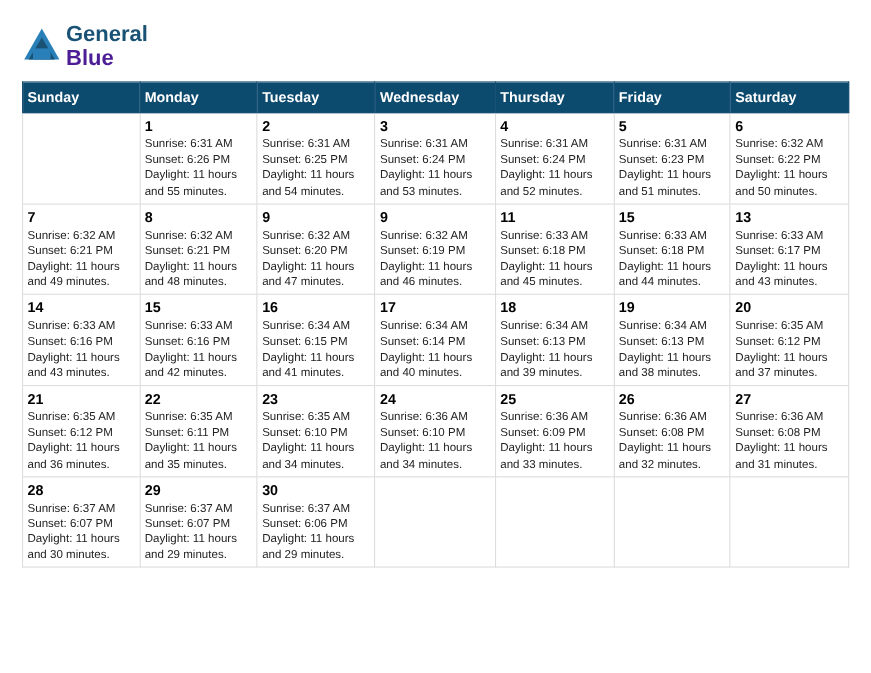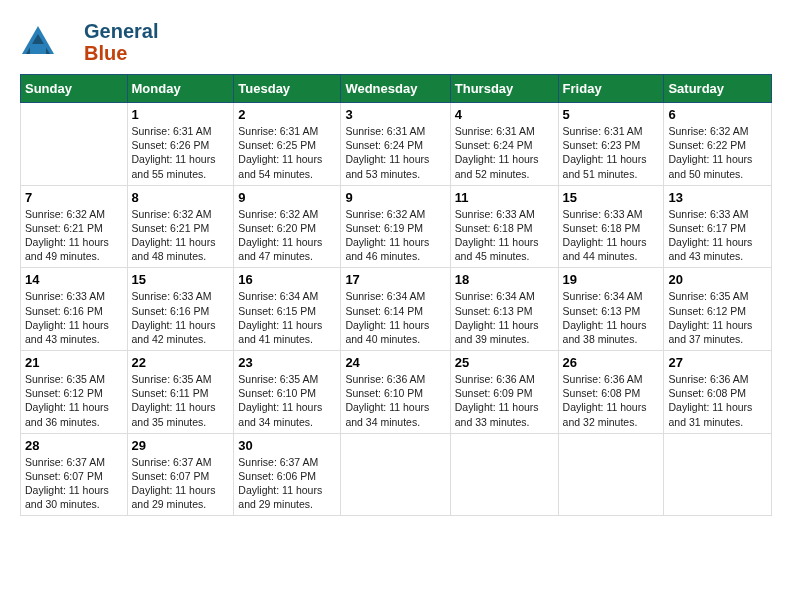--- a/index.html
+++ b/index.html
@@ -12,21 +12,20 @@
     }
     .header {
       display: flex;
       justify-content: space-between;
       align-items: flex-start;
       margin-bottom: 10px;
     }
     .logo {
       display: flex;
       align-items: center;
-      gap: 24px;
     }
     .logo-icon {
       width: 36px;
       height: 36px;
       margin-right: 4px;
     }
     .title-block {
       text-align: right;
     }
     .month-title {
@@ -37,21 +36,21 @@
     .subtitle {
       font-size: 18px;
       color: #333;
     }
     table {
       width: 100%;
       border-collapse: collapse;
       font-size: 11px;
     }
     thead tr {
-      background-color: #15803d;
+      background-color: #0c4a6e;
       color: #fff;
     }
     thead th {
       padding: 6px 4px;
       text-align: left;
       font-size: 13px;
       font-weight: bold;
       border: 1px solid #1a5276;
     }
     tbody tr {
@@ -88,21 +87,21 @@
 
 <div class="header">
   <div class="logo">
     <svg class="logo-icon" viewBox="0 0 36 36">
       <polygon points="18,2 34,30 2,30" fill="#2980b9"></polygon>
       <polygon points="18,10 30,30 6,30" fill="#1a5276"></polygon>
       <rect x="10" y="20" width="16" height="10" fill="#2980b9"></rect>
     </svg>
     <div>
       <div style="font-size:20px;font-weight:bold;color:#1a5276;line-height:1.1;">General</div>
-      <div style="font-size:20px;font-weight:bold;color:#c2410c;line-height:1.1;">Blue</div>
+      <div style="font-size:20px;font-weight:bold;color:#4c1d95;line-height:1.1;">Blue</div>
     </div>
   </div>
   <div class="title-block">
   </div>
 </div>
 
 <table>
   <thead>
     <tr>
     <th>Sunday</th>

